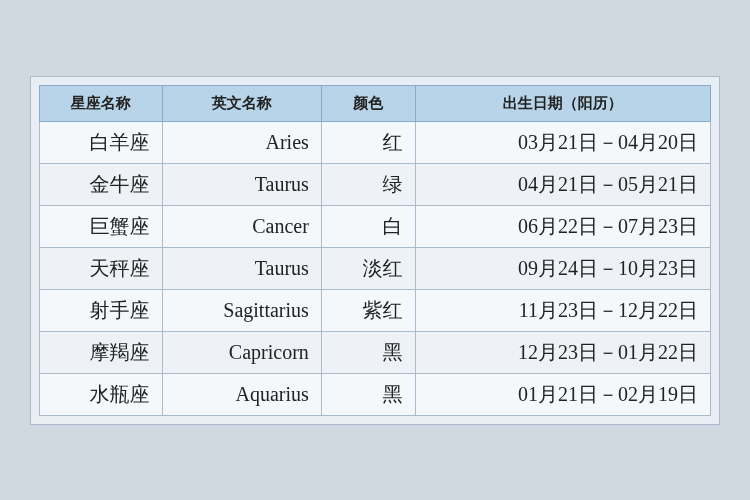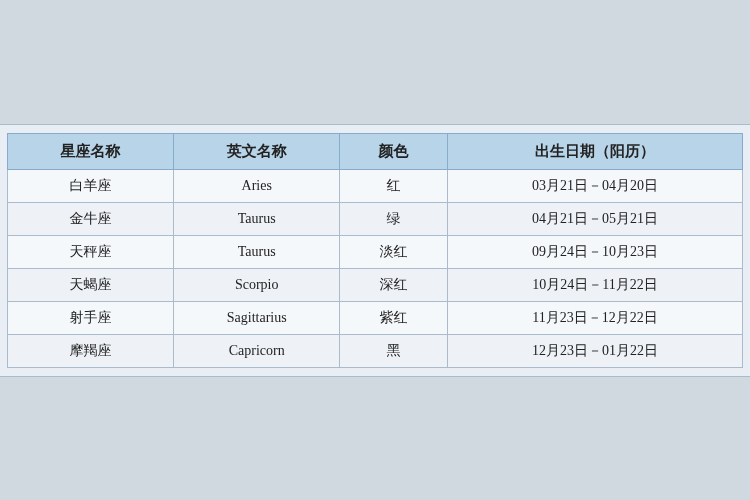--- a/index.html
+++ b/index.html
@@ -19,38 +19,38 @@
     }
 
     .table-wrapper {
       background-color: #e8eef4;
       border: 1px solid #aabbcc;
       padding: 8px;
     }
 
     table {
       border-collapse: collapse;
-      width: 736px;
+      width: 672px;
     }
 
     th {
       background-color: #b8d4e8;
       border: 1px solid #88aacc;
       padding: 8px 12px;
       text-align: center;
       font-size: 15px;
       font-weight: bold;
       color: #222;
     }
 
     td {
       border: 1px solid #aabbcc;
       padding: 7px 12px;
-      text-align: center;
-      font-size: 14px;
+      text-align: right;
+      font-size: 20px;
       color: #222;
       background-color: #f5f8fb;
     }
 
     tr:nth-child(even) td {
       background-color: #eef2f7;
     }
   </style>
 </head>
 <body>
@@ -72,38 +72,44 @@
           <td>红</td>
           <td>03月21日－04月20日</td>
         </tr>
         <tr>
           <td>金牛座</td>
           <td>Taurus</td>
           <td>绿</td>
           <td>04月21日－05月21日</td>
         </tr>
         <tr>
+          <td>巨蟹座</td>
+          <td>Cancer</td>
+          <td>白</td>
+          <td>06月22日－07月23日</td>
+        </tr>
+        <tr>
           <td>天秤座</td>
           <td>Taurus</td>
           <td>淡红</td>
           <td>09月24日－10月23日</td>
-        </tr>
-        <tr>
-          <td>天蝎座</td>
-          <td>Scorpio</td>
-          <td>深红</td>
-          <td>10月24日－11月22日</td>
         </tr>
         <tr>
           <td>射手座</td>
           <td>Sagittarius</td>
           <td>紫红</td>
           <td>11月23日－12月22日</td>
         </tr>
         <tr>
           <td>摩羯座</td>
           <td>Capricorn</td>
           <td>黑</td>
           <td>12月23日－01月22日</td>
         </tr>
+        <tr>
+          <td>水瓶座</td>
+          <td>Aquarius</td>
+          <td>黑</td>
+          <td>01月21日－02月19日</td>
+        </tr>
       </tbody>
   </table>
 </div>
 
 </body></html>

